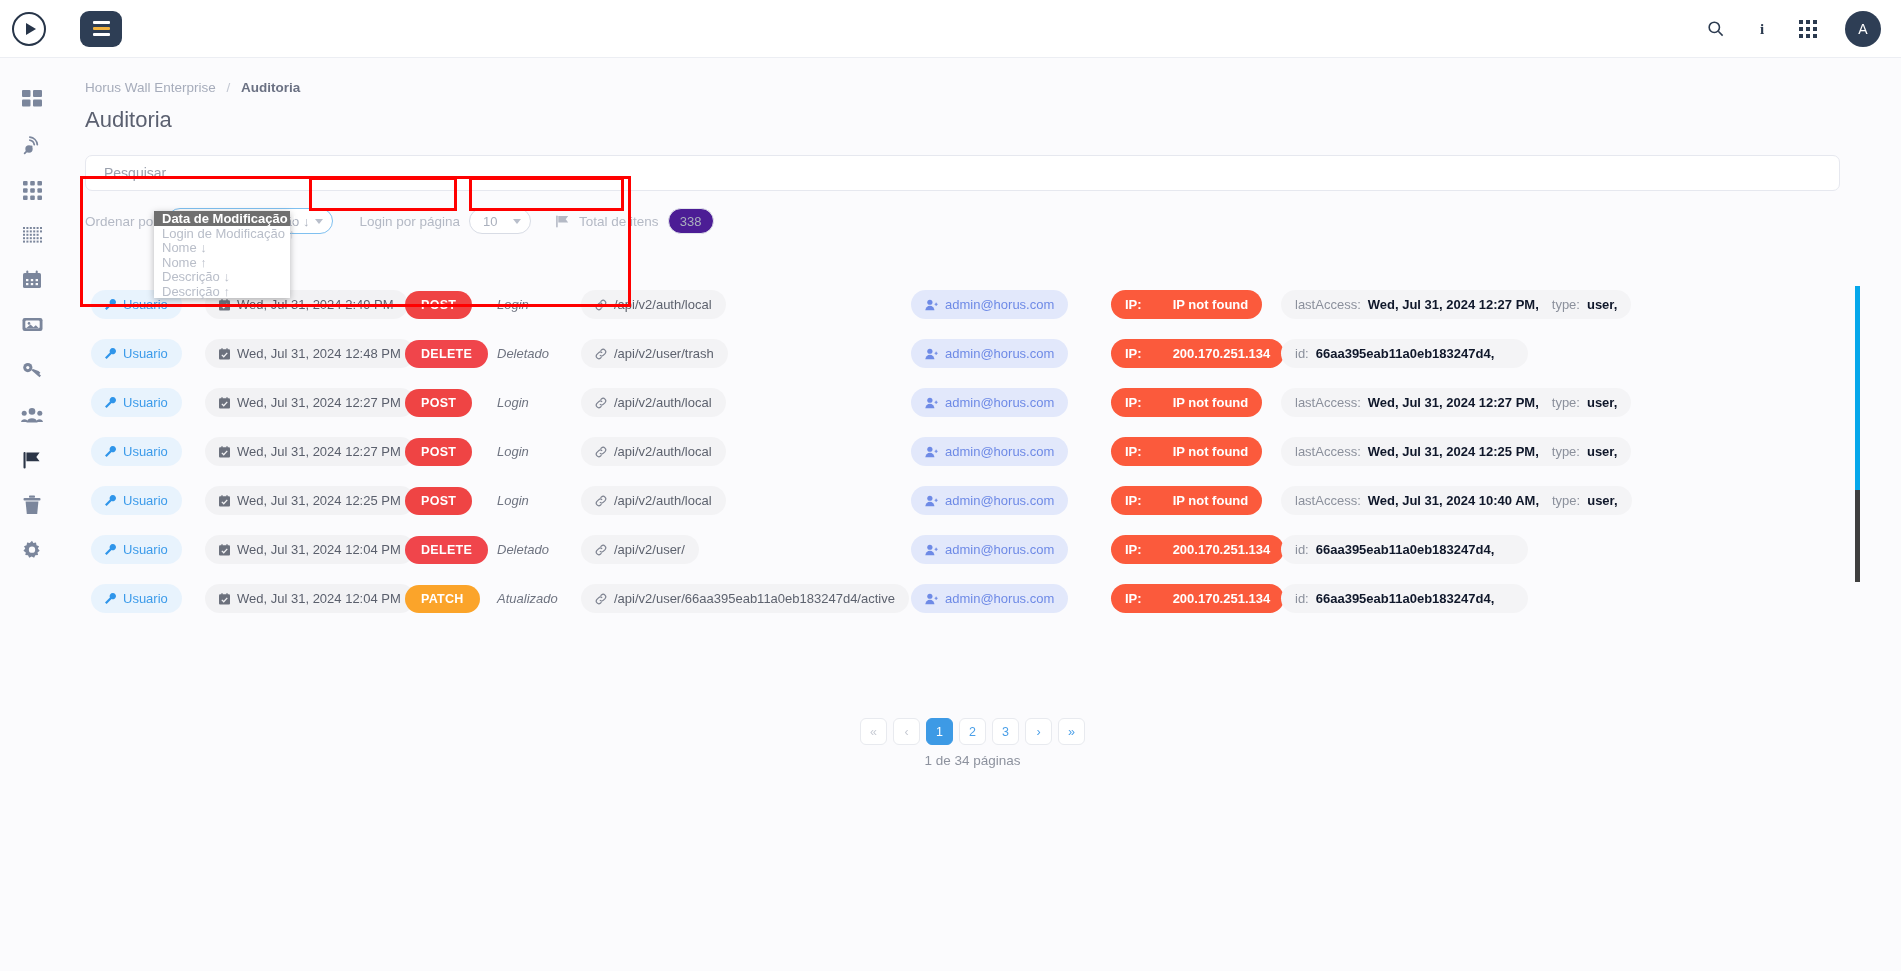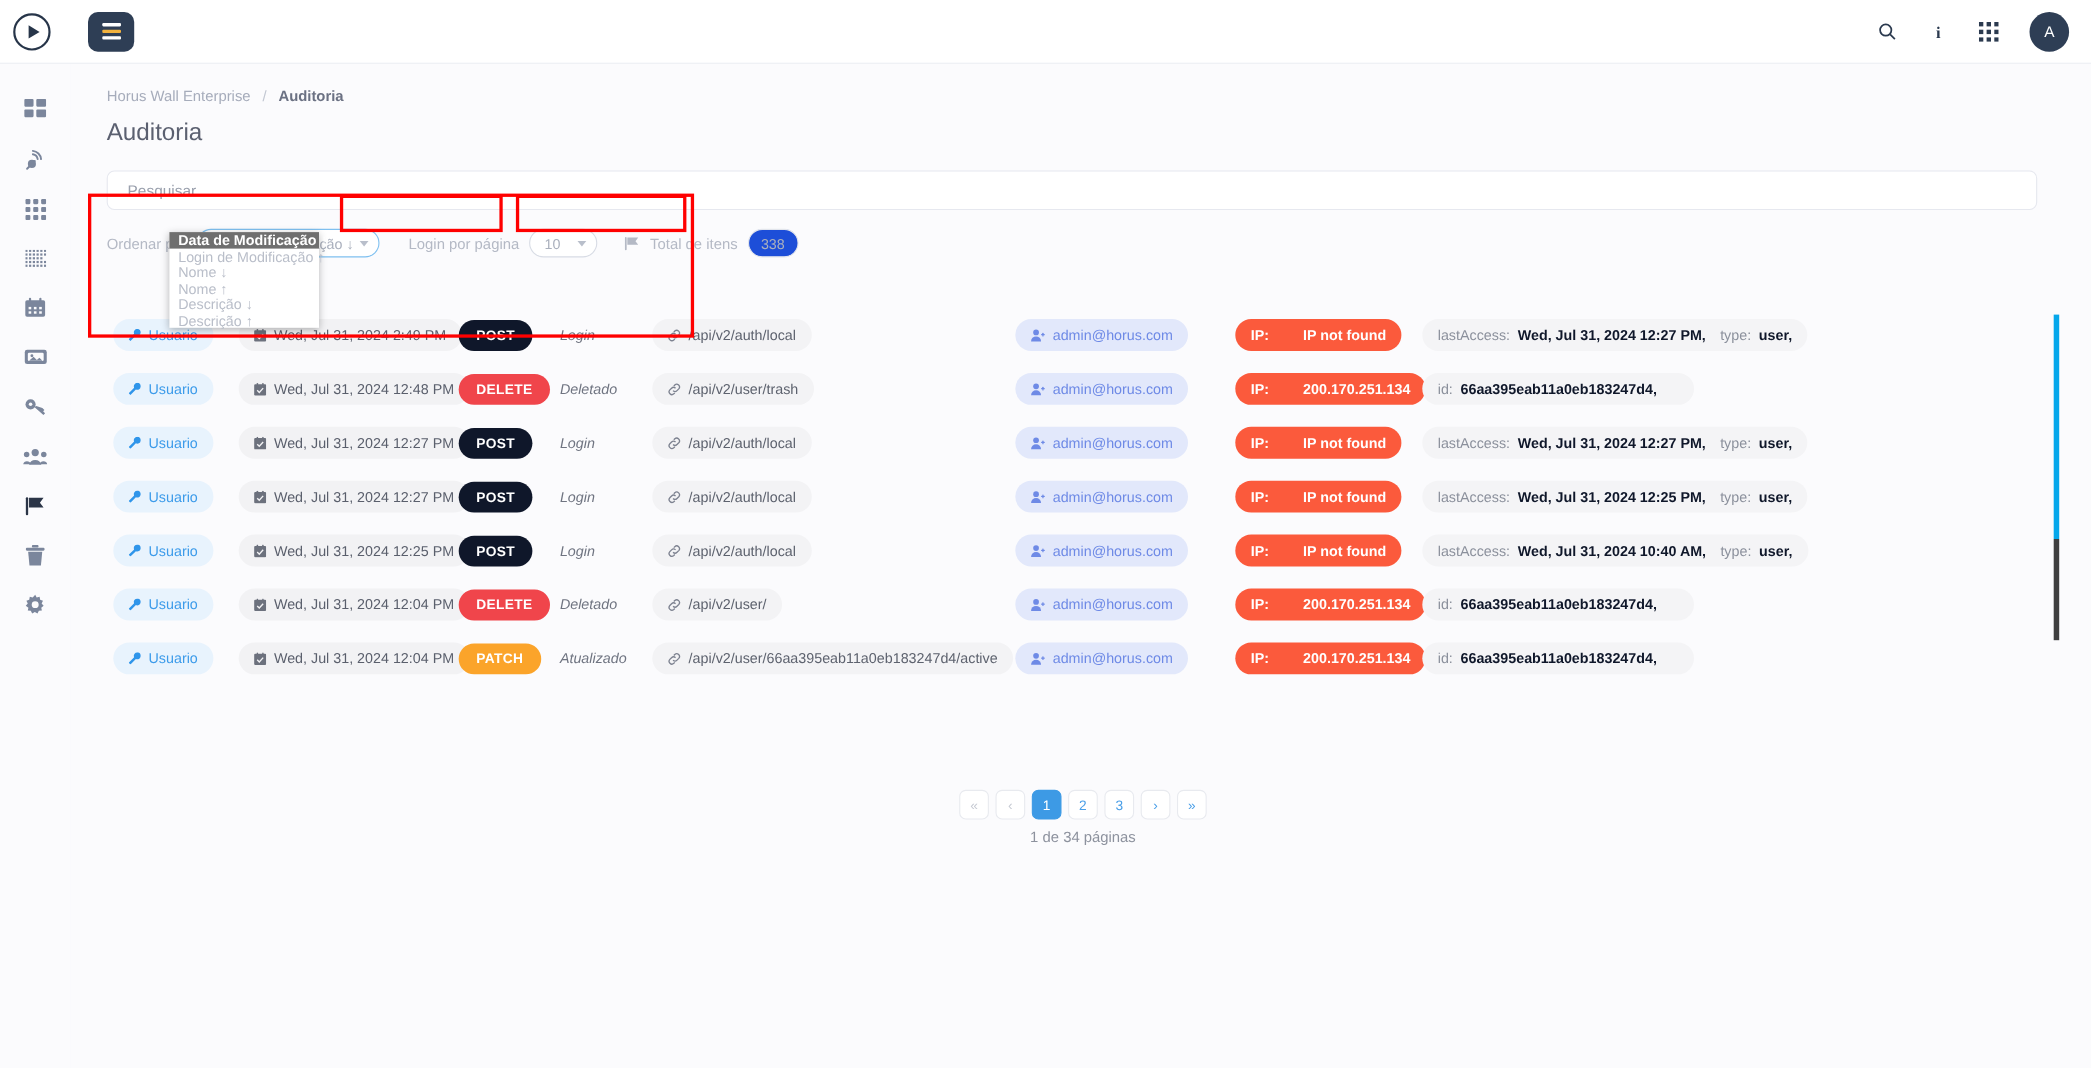--- a/index.html
+++ b/index.html
@@ -47,21 +47,21 @@
     background:#fbfbfd; display:flex;flex-direction:column;align-items:center;
     padding-top:20px; z-index:30;
   }
   .sb-item{
     width:44px;height:44px;display:flex;align-items:center;justify-content:center;
     margin-bottom:1px; cursor:pointer; color:#7b869c;
   }
   .sb-item.active{ color:#2b3547; }
 
   
-  .content{ position:absolute; top:58px; left:64px; width:1837px; height:913px; }
+  .content{ position:absolute; top:58px; left:52px; width:1837px; height:913px; }
   .breadcrumb{ padding:22px 0 0 33px; font-size:13.5px; color:#a6acbb; }
   .breadcrumb .sep{ margin:0 7px; color:#c2c7d2; }
   .breadcrumb .cur{ color:#6b7183; font-weight:bold; }
   .page-title{ padding:12px 0 0 33px; font-size:22px; color:#5b6070; font-weight:400; }
 
   .search-box{
     margin:22px 0 0 33px; width:1755px; height:36px;
     background:#ffffff; border:1px solid #e6e8ef; border-radius:7px;
     display:flex; align-items:center; padding-left:18px;
   }
@@ -78,21 +78,21 @@
   .pill-select{
     min-width:120px;height:26px;border:1px solid #d8dce5;border-radius:14px;
     display:flex;align-items:center;justify-content:space-between;
     padding:0 9px 0 13px;font-size:13px;color:#aab0bd;cursor:pointer;background:#fff;gap:6px;
   }
   .pill-select.focus{ border-color:#7fc0f0; }
   .caret{ width:0;height:0;border-left:4.5px solid transparent;border-right:4.5px solid transparent;
           border-top:5px solid #b9bfcb; }
   .pill-count{
     min-width:46px;height:26px;border:1px solid #e2e5ec;border-radius:14px;
-    display:flex;align-items:center;justify-content:center;font-size:13px;color:#aab0bd;background:#1d4ed8;
+    display:flex;align-items:center;justify-content:center;font-size:13px;color:#aab0bd;background:#4c1d95;
   }
   .group-gap-a{ width:26px; }
   .group-gap-b{ width:24px; }
 
   
   .redbox{ position:absolute; border:3px solid #ff0000; pointer-events:none; z-index:55; }
 
   
   .dropdown{
     position:absolute; left:154px; top:211px; width:136px;
@@ -108,21 +108,21 @@
   }
   .row{
     display:flex; align-items:center; height:49px; padding-left:6px; gap:0;
     font-size:13px; white-space:nowrap;justify-content:flex-end;
   }
   .chip{ display:inline-flex; align-items:center; gap:7px; border-radius:16px; padding:7px 14px; }
   .c-ent{ background:#e8f3fd; color:#3c9bea; }
   .c-ent .wr{ color:#2f95ea; }
   .c-date{ background:#f2f2f4; color:#5a5f6c; }
   .c-method{ color:#fff; font-weight:bold; font-size:12.5px; border-radius:16px; padding:7px 16px; letter-spacing:.3px;}
-  .m-post{ background:#0f172a; }
+  .m-post{ background:#ef4444; }
   .m-delete{ background:#f0454b; }
   .m-patch{ background:#fba42a; }
   .c-desc{ font-style:italic; color:#6f7481; }
   .c-path{ background:#f3f3f5; color:#5d626e; }
   .c-user{ background:#e2e8fb; color:#6e8ae6; }
   .c-ip{ background:#fb5a3c; color:#fff; font-weight:bold; }
   .c-ip .lb{ margin-right:24px; }
   .c-detail{ background:#f4f4f6; color:#8b909c; }
   .c-detail b{ color:#0f172a; }
 

